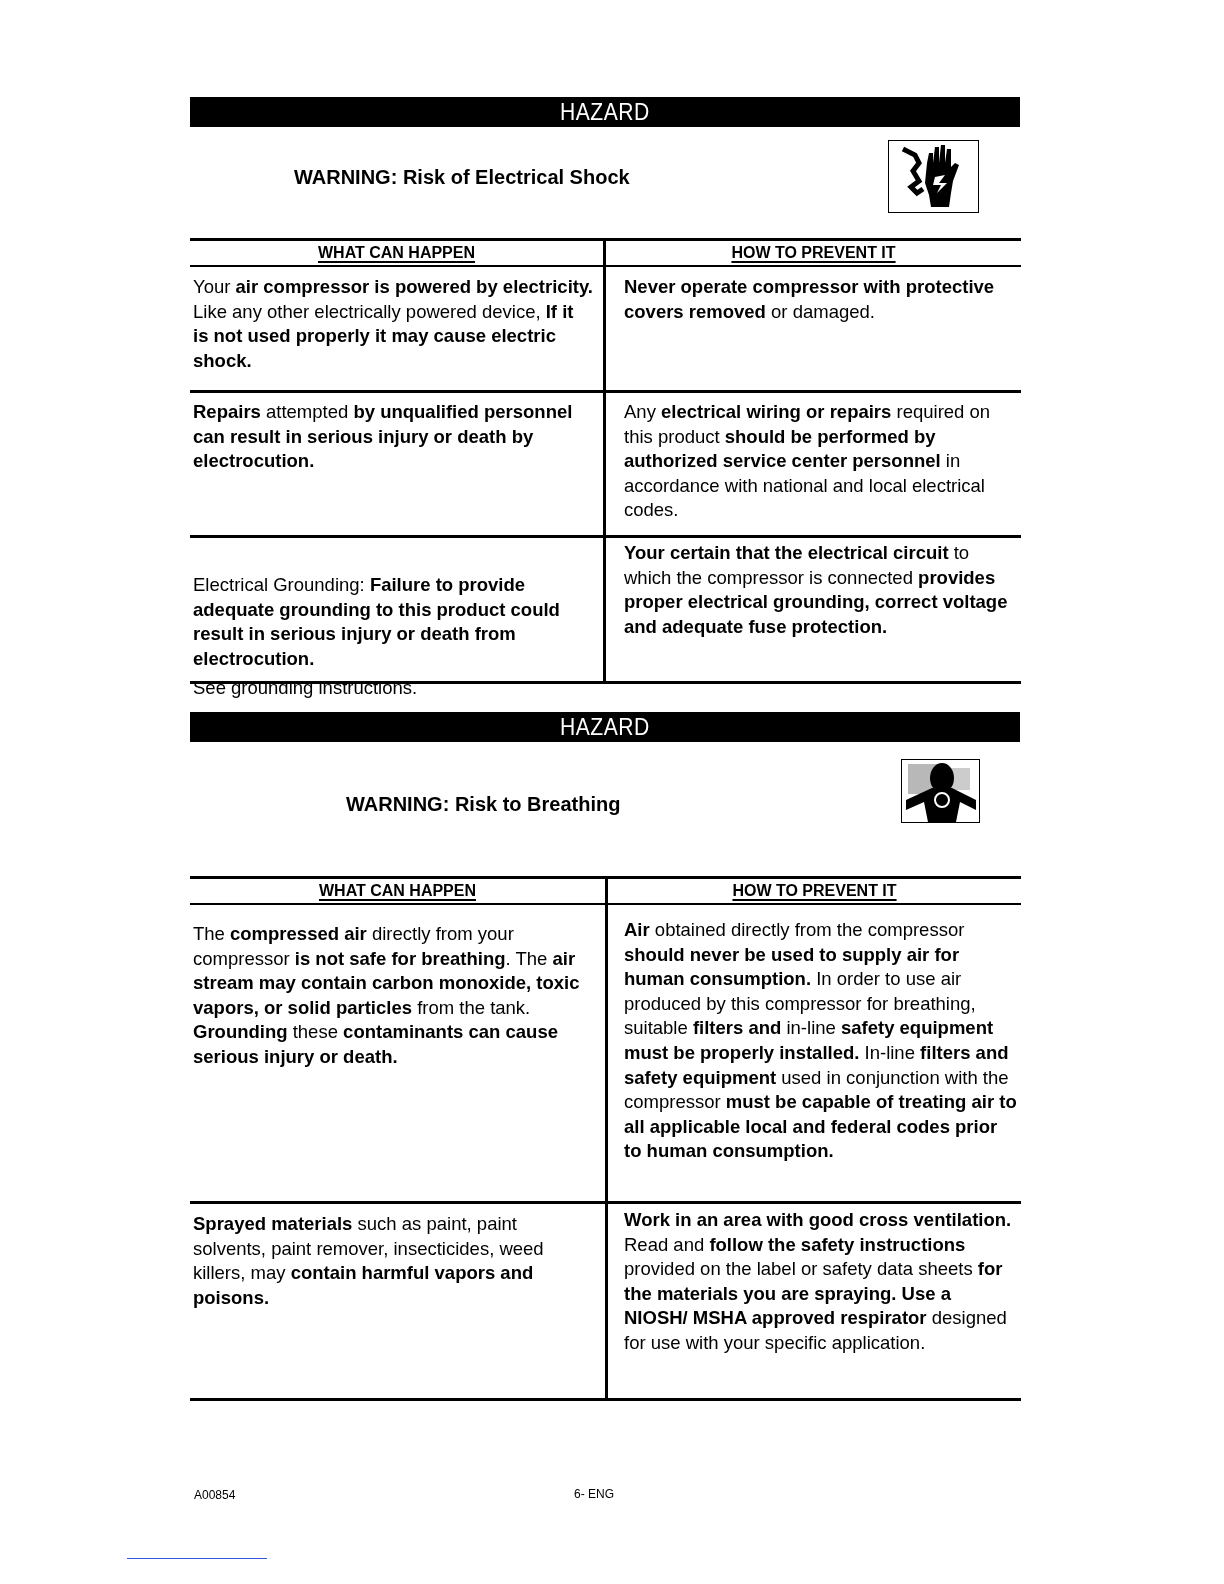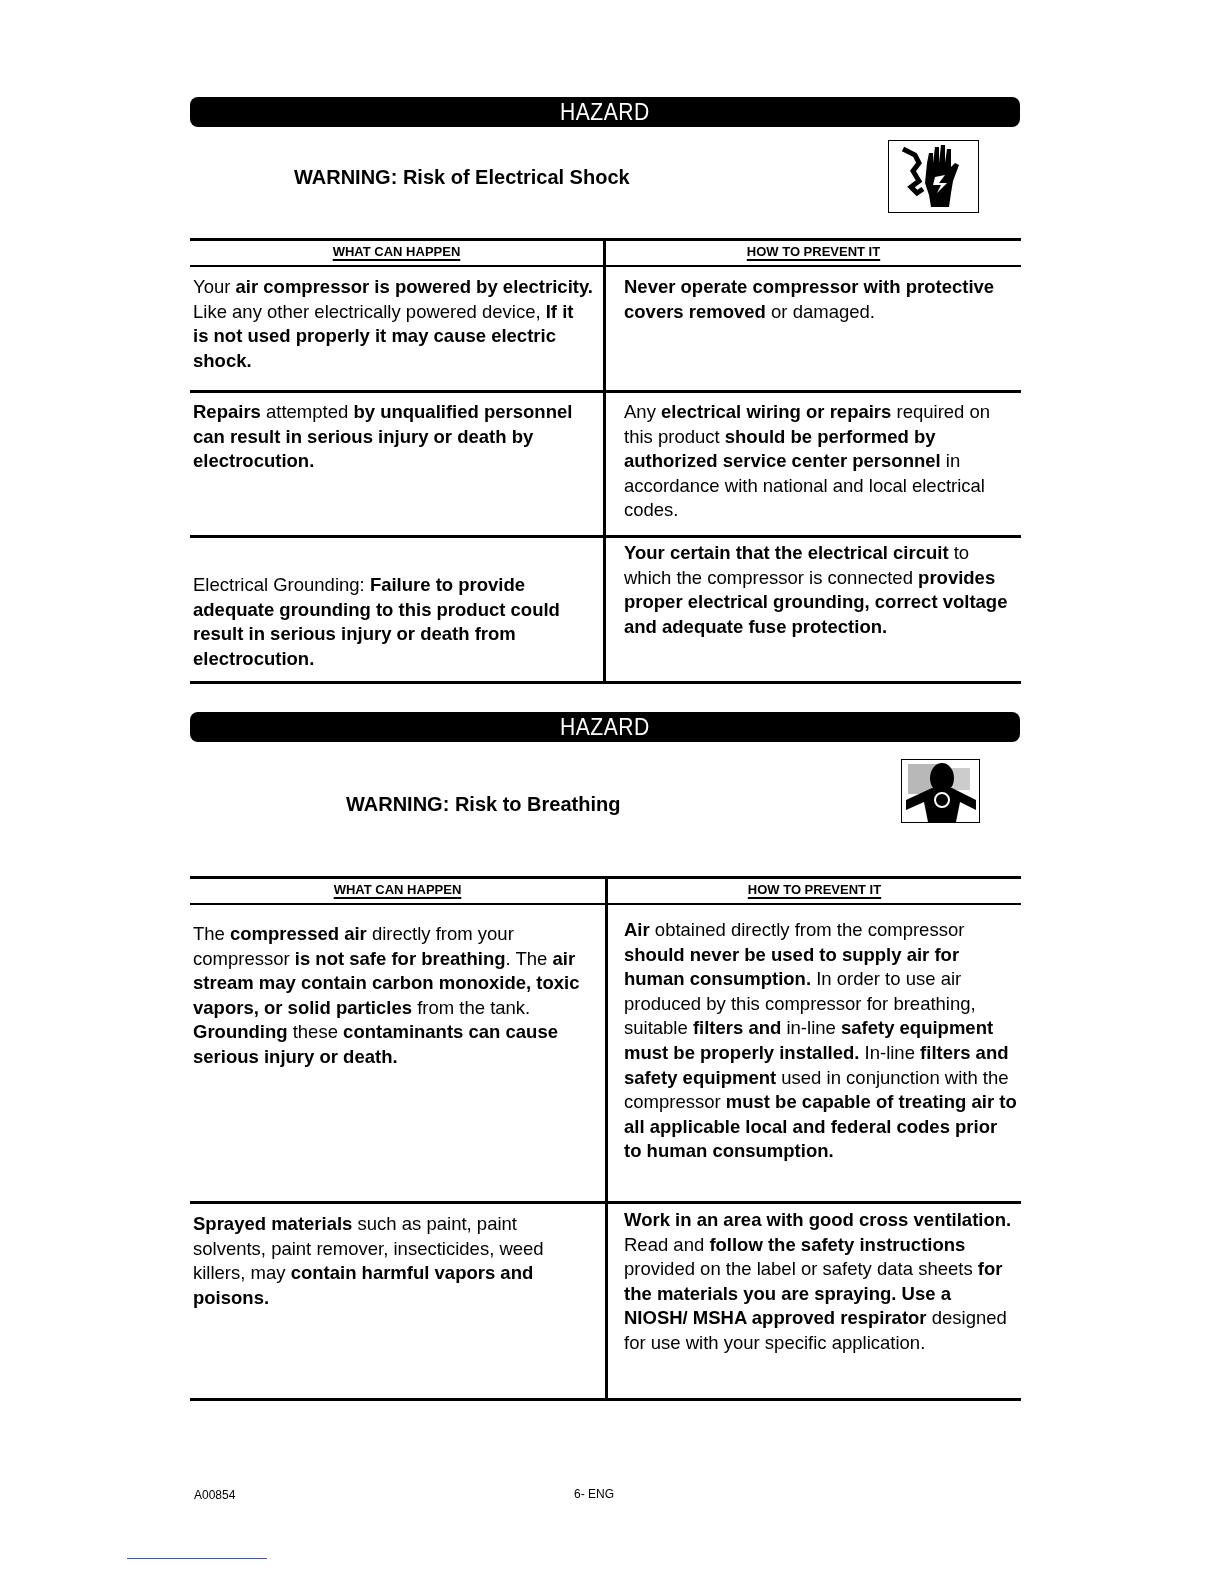--- a/index.html
+++ b/index.html
@@ -1,27 +1,27 @@
 <!DOCTYPE html>
 <html><head>
 <meta charset="utf-8">
 <style>
   html, body { margin: 0; padding: 0; background: #ffffff; }
   body { width: 1224px; height: 1584px; position: relative; overflow: hidden;
          font-family: "Liberation Sans", sans-serif; color: #000; }
   .hazard-bar { position: absolute; left: 190px; width: 830px; height: 30px; background: #000;
                 color: #fff; text-align: center; font-family: "Liberation Sans", sans-serif;
-                font-size: 24px; line-height: 30px; letter-spacing: 0.5px; transform-origin: center; border-radius: 8px; }
+                font-size: 24px; line-height: 30px; letter-spacing: 0.5px; transform-origin: center; }
   .hazard-bar span { display: inline-block; transform: scaleX(0.88); }
   .warning-title { position: absolute; font-size: 20px; font-weight: bold; white-space: nowrap; }
   .icon-box { position: absolute; border: 1px solid #000; background: #fff; }
   .icon-box svg { display: block; width: 100%; height: 100%; }
   .hline { position: absolute; left: 190px; height: 3px; background: #000; }
   .vline { position: absolute; width: 3px; background: #000; }
-  .col-head { position: absolute; font-size: 13px; font-weight: bold; text-decoration: underline;
+  .col-head { position: absolute; font-size: 16px; font-weight: bold; text-decoration: underline;
               text-decoration-thickness: 2px; text-underline-offset: 3px; text-align: center; }
   .cell { position: absolute; font-size: 18.5px; line-height: 24.6px; }
   .cell p { margin: 0; }
   .cell p + p { margin-top: 5px; }
   .cell b { font-weight: bold; }
   .footer-text { position: absolute; font-size: 12px; }
   .blue-link { position: absolute; left: 127px; top: 1558px; width: 140px; height: 1px; background: #3355dd; }
 </style>
 </head>
 <body>
@@ -53,20 +53,21 @@
 <div class="cell" style="left:193px; top:400px; width:400px;">
     <p><b>Repairs</b><span> attempted </span><b>by unqualified personnel can result in serious injury or death by electrocution.</b></p>
   </div>
 <div class="cell" style="left:624px; top:400px; width:395px;">
     <p><span>Any </span><b>electrical wiring or repairs</b><span> required on this product </span><b>should be performed by authorized service center personnel</b><span> in accordance with national and local electrical codes.</span></p>
   </div>
 <div class="hline" style="top:535px; width:831px;"></div>
 
 <div class="cell" style="left:193px; top:541px; width:400px;margin-top:32px;">
     <p><span>Electrical Grounding: </span><b>Failure to provide adequate grounding to this product could result in serious injury or death from electrocution.</b></p>
+    <p><span>See grounding instructions.</span></p>
   </div>
 <div class="cell" style="left:624px; top:541px; width:395px;">
     <p><b>Your certain that the electrical circuit</b><span> to which the compressor is connected </span><b>provides proper electrical grounding, correct voltage and adequate fuse protection.</b></p>
   </div>
 <div class="hline" style="top:681px; width:831px;"></div>
 
 <div class="hazard-bar" style="top:712px;"><span>HAZARD</span></div>
 <div class="warning-title" style="left:346px; top:793px;">WARNING: Risk to Breathing</div>
 <div class="icon-box" style="left:901px; top:759px; width:77px; height:62px;">
   <svg viewBox="0 0 77 62">

